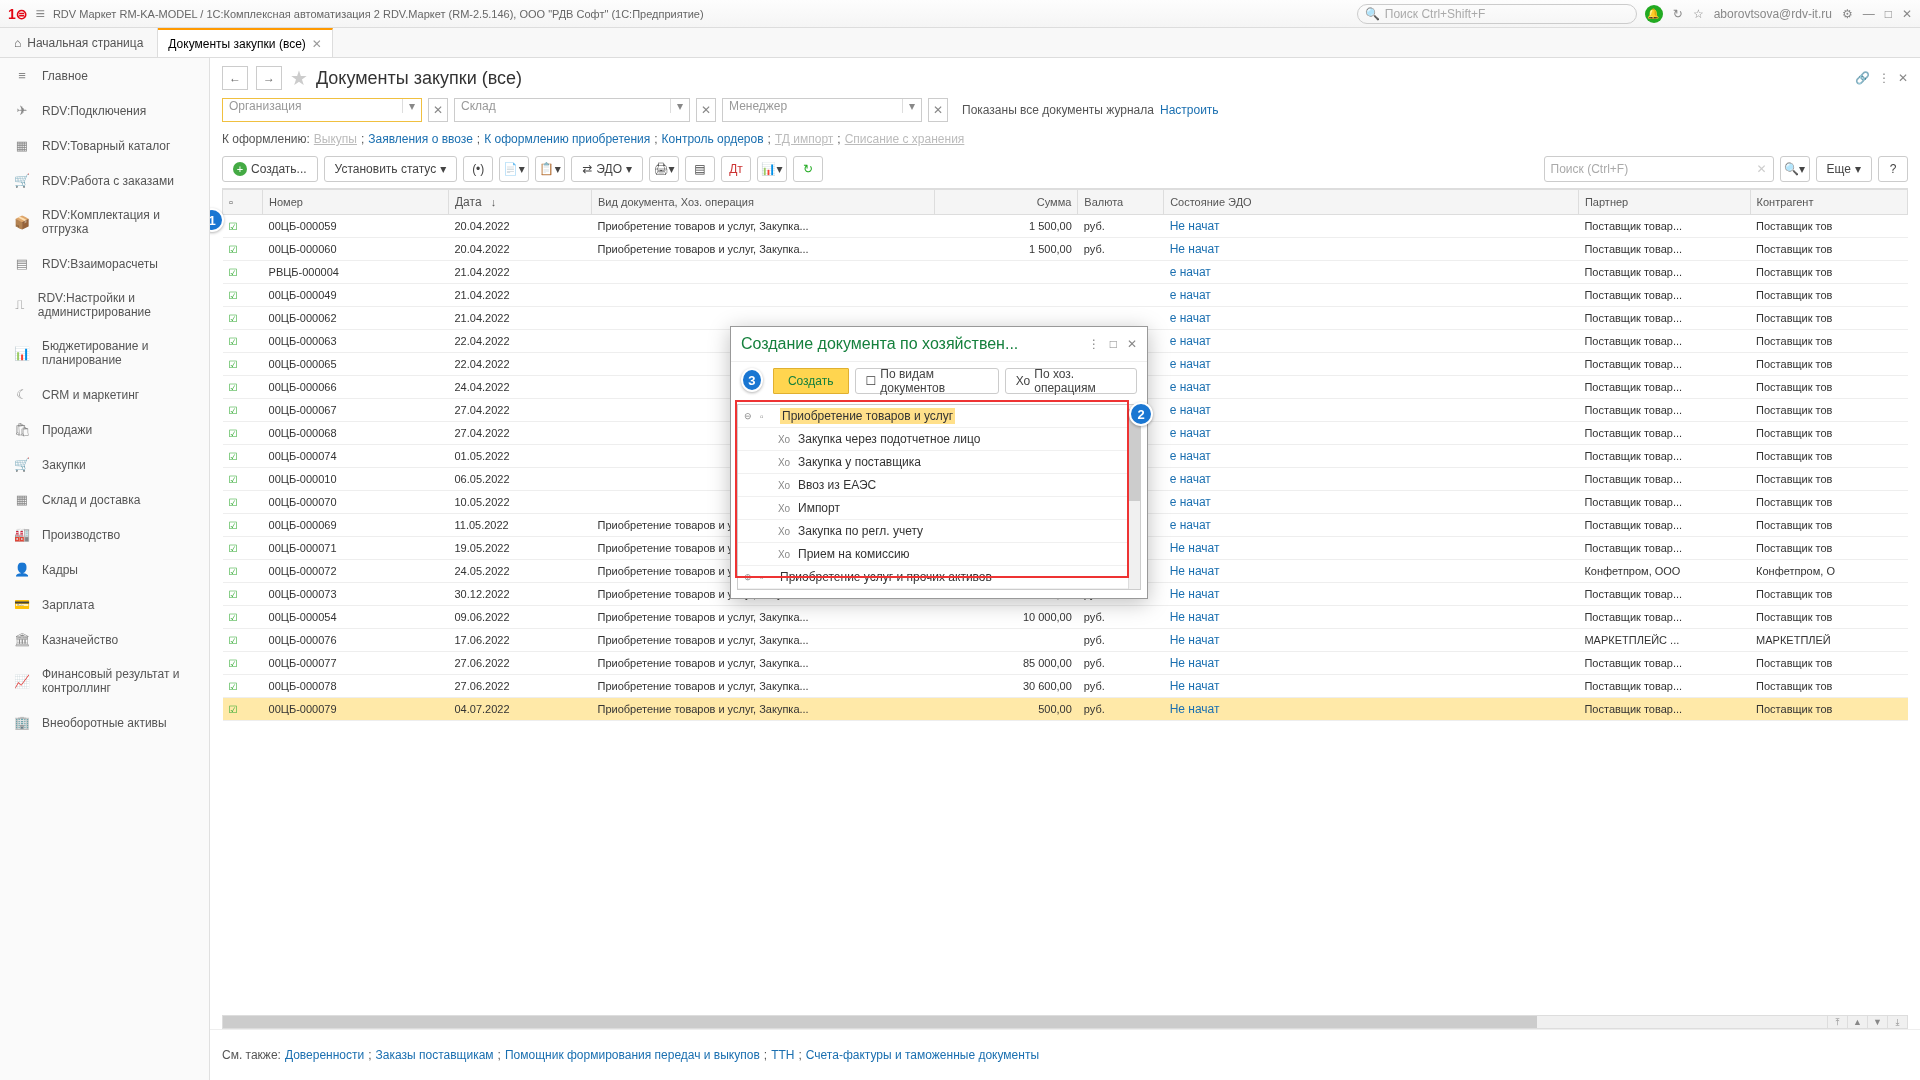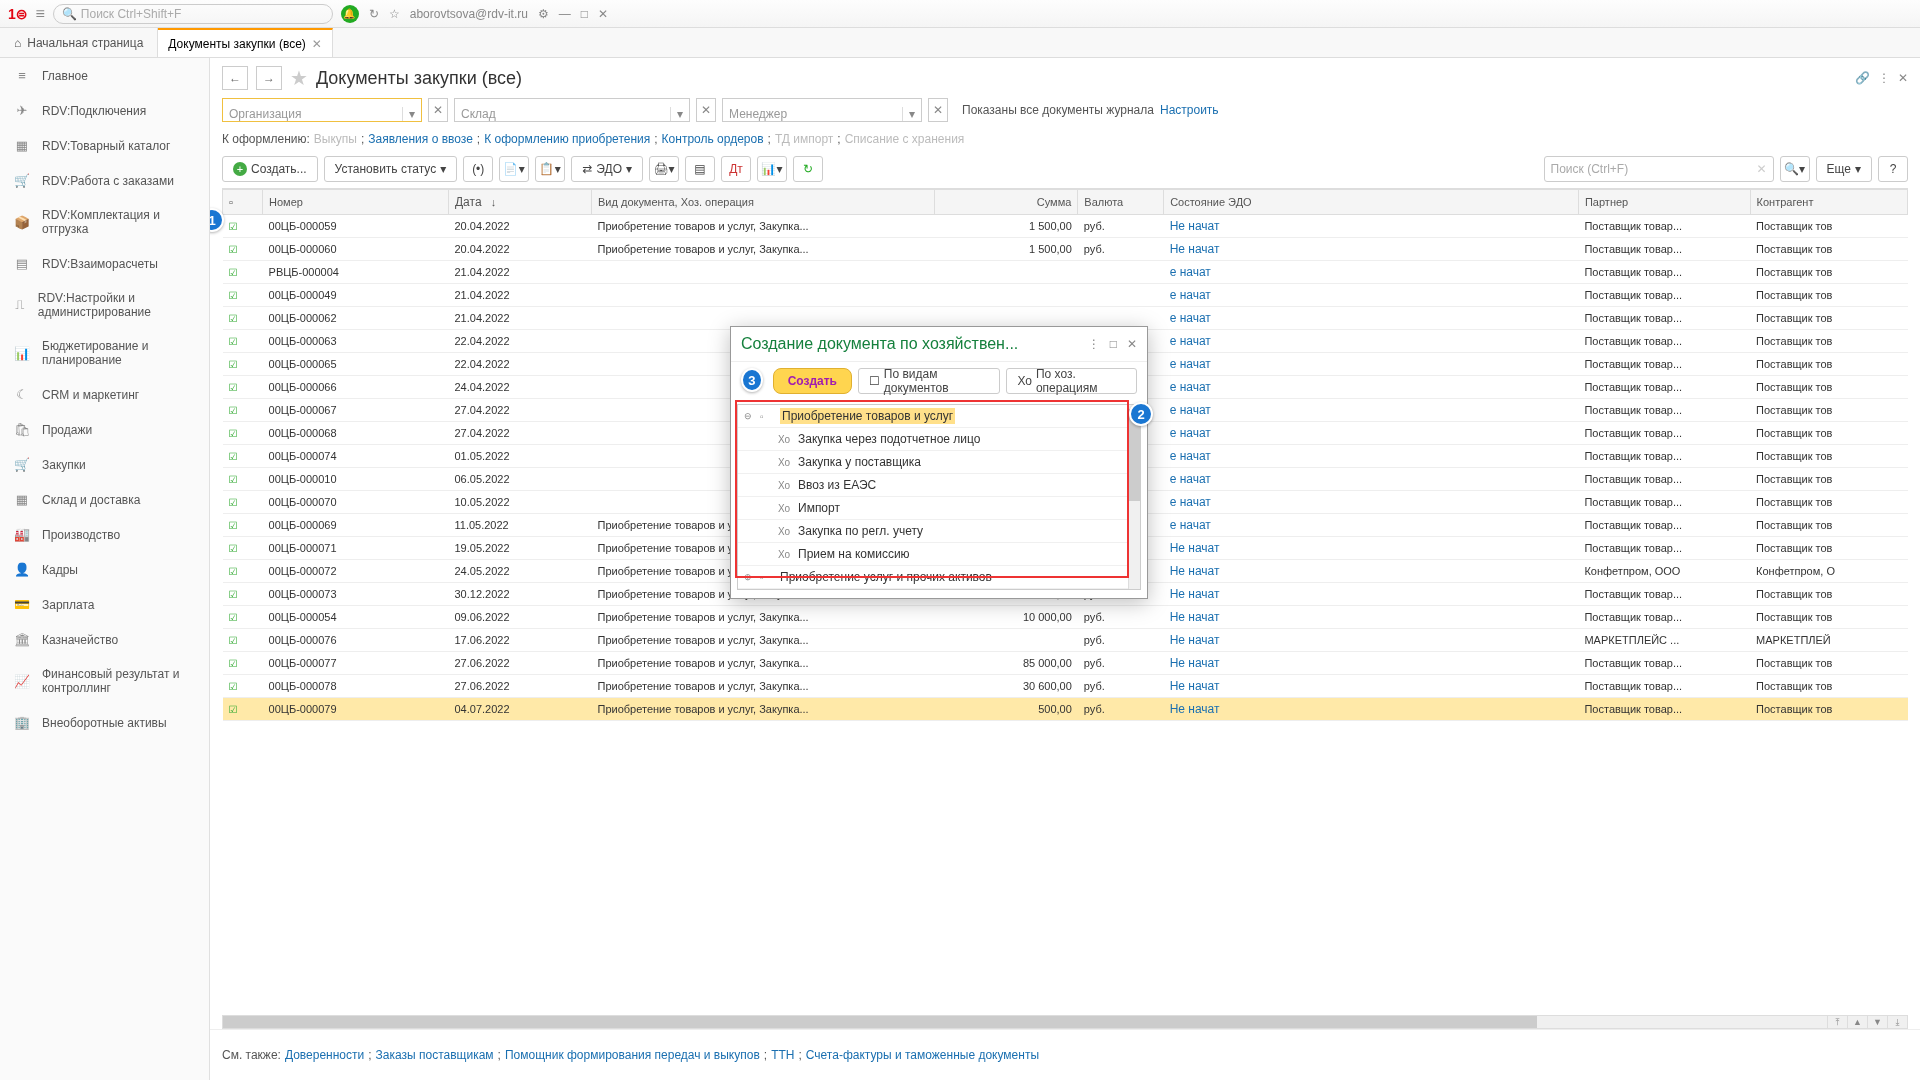--- a/index.html
+++ b/index.html
@@ -19,27 +19,27 @@
 .sidebar{width:210px;background:#fafafa;border-right:1px solid #e0e0e0;overflow:hidden}
 .sb-item{display:flex;align-items:center;gap:12px;padding:10px 14px;color:#555;cursor:pointer}
 .sb-icon{width:16px;color:#888;font-size:13px;text-align:center}
 .content{flex:1;display:flex;flex-direction:column;position:relative;overflow:hidden}
 .hdr{display:flex;align-items:center;gap:8px;padding:8px 12px}
 .navbtn{width:26px;height:24px;border:1px solid #ccc;background:#fff;display:flex;align-items:center;justify-content:center;color:#666;cursor:pointer}
 .star{color:#ccc;font-size:20px}
 .page-title{font-size:18px;font-weight:normal;color:#333}
 .hdr-right{margin-left:auto;display:flex;gap:8px;color:#888}
 .filters{display:flex;gap:6px;padding:0 12px 6px;align-items:center}
-.sel{height:24px;border:1px solid #ccc;display:flex;align-items:flex-end;padding:0 6px;color:#999;position:relative}
+.sel{height:24px;border:1px solid #ccc;display:flex;align-items:flex-start;padding:0 6px;color:#999;position:relative}
 .sel.yellow{border:1px solid #f0c040}
 .sel .dd{margin-left:auto;padding-left:6px;border-left:1px solid #ddd;color:#888}
 .clrbtn{width:20px;height:24px;border:1px solid #ccc;background:#fff;color:#888;display:flex;align-items:center;justify-content:center}
 .info-text{color:#555}
 .link{color:#1a6fb0;cursor:pointer}
-.link-dis{color:#bbb;}
+.link-dis{color:#bbb;text-decoration:underline}
 .subrow{padding:4px 12px;color:#555;display:flex;gap:4px;flex-wrap:wrap}
 .toolbar{display:flex;gap:6px;padding:6px 12px;align-items:center}
 .btn{height:26px;border:1px solid #ccc;background:#fff;border-radius:3px;padding:0 10px;display:flex;align-items:center;gap:4px;color:#444;cursor:pointer}
 .btn.green-plus .plus{background:#4a4;color:#fff;border-radius:50%;width:14px;height:14px;display:flex;align-items:center;justify-content:center;font-size:11px}
 .btn-icon{width:30px;padding:0;justify-content:center}
 .toolbar-search{flex:1;max-width:230px;margin-left:auto;height:26px;border:1px solid #ccc;border-radius:3px;display:flex;align-items:center;padding:0 6px;color:#aaa}
 .table-wrap{flex:1;overflow:auto;border-top:1px solid #ddd;margin:0 12px}
 table{width:100%;border-collapse:collapse;table-layout:fixed}
 th{background:#f5f5f5;border:1px solid #ddd;padding:5px 6px;text-align:left;color:#555;font-weight:normal;font-size:11px;white-space:nowrap;overflow:hidden}
 td{border-bottom:1px solid #eee;padding:4px 6px;color:#333;white-space:nowrap;overflow:hidden;text-overflow:ellipsis;font-size:11px}
@@ -50,37 +50,38 @@
 .scrollbar-h{height:14px;background:#f0f0f0;border:1px solid #ddd;margin:0 12px;display:flex}
 .scrollbar-h .thumb{background:#ccc;height:100%;width:78%}
 .scrollbar-btns{margin-left:auto;display:flex}
 .scrollbar-btns div{width:20px;border-left:1px solid #ddd;display:flex;align-items:center;justify-content:center;color:#888;font-size:9px}
 .marker{position:absolute;width:24px;height:24px;background:#1976d2;color:#fff;border-radius:50%;display:flex;align-items:center;justify-content:center;font-weight:bold;z-index:50;font-size:13px;border:2px solid #fff;box-shadow:0 1px 3px rgba(0,0,0,.3)}
 .popup{position:absolute;left:520px;top:268px;width:418px;background:#fff;border:1px solid #999;box-shadow:0 4px 20px rgba(0,0,0,.25);z-index:40}
 .popup-hdr{display:flex;align-items:center;padding:8px 10px;border-bottom:1px solid #eee}
 .popup-title{font-size:16px;color:#15803d;flex:1;white-space:nowrap;overflow:hidden;text-overflow:ellipsis}
 .popup-ctrls{display:flex;gap:10px;color:#888}
 .popup-bar{display:flex;gap:6px;padding:6px 10px}
-.btn-yellow{background:#ffd54f;border:1px solid #e0b030;color:#a21caf;font-weight:bold;height:26px;padding:0 14px;border-radius:8px;cursor:pointer}
+.btn-yellow{background:#ffd54f;border:1px solid #e0b030;color:#15803d;font-weight:normal;height:26px;padding:0 14px;border-radius:1px;cursor:pointer}
 .popup-body{padding:4px 6px 8px;position:relative}
 .tree{border:1px solid #ccc;max-height:200px;overflow:hidden;position:relative}
 .redbox{position:absolute;border:2px solid #e33;pointer-events:none}
 .tree-row{display:flex;align-items:center;gap:6px;padding:4px 6px;border-bottom:1px solid #f0f0f0;color:#333}
 .tree-row .exp{color:#888;width:10px;font-size:9px}
 .tree-row .ticon{color:#888;width:14px;font-size:10px}
 .tree-scroll{position:absolute;right:0;top:0;bottom:0;width:12px;background:#f0f0f0;border-left:1px solid #ddd}
 .tree-scroll .tthumb{background:#ccc;width:100%;height:50%;margin-top:38%}
 .hl-span{background:#ffe08a;padding:1px 2px}
 </style>
 </head>
 <body>
 
 <div class="titlebar">
   <span class="logo1c">1⊜</span>
   <span class="hamburger">≡</span>
+  <span class="title-text">RDV Маркет RM-KA-MODEL / 1С:Комплексная автоматизация 2 RDV.Маркет (RM-2.5.146), ООО "РДВ Софт"  (1С:Предприятие)</span>
   <div class="search-global">
     <span>🔍</span>
     <span>Поиск Ctrl+Shift+F</span>
   </div>
   <div class="title-icons">
     <span class="bell">🔔</span>
     <span>↻</span>
     <span>☆</span>
     <span>aborovtsova@rdv-it.ru</span>
     <span>⚙</span>

